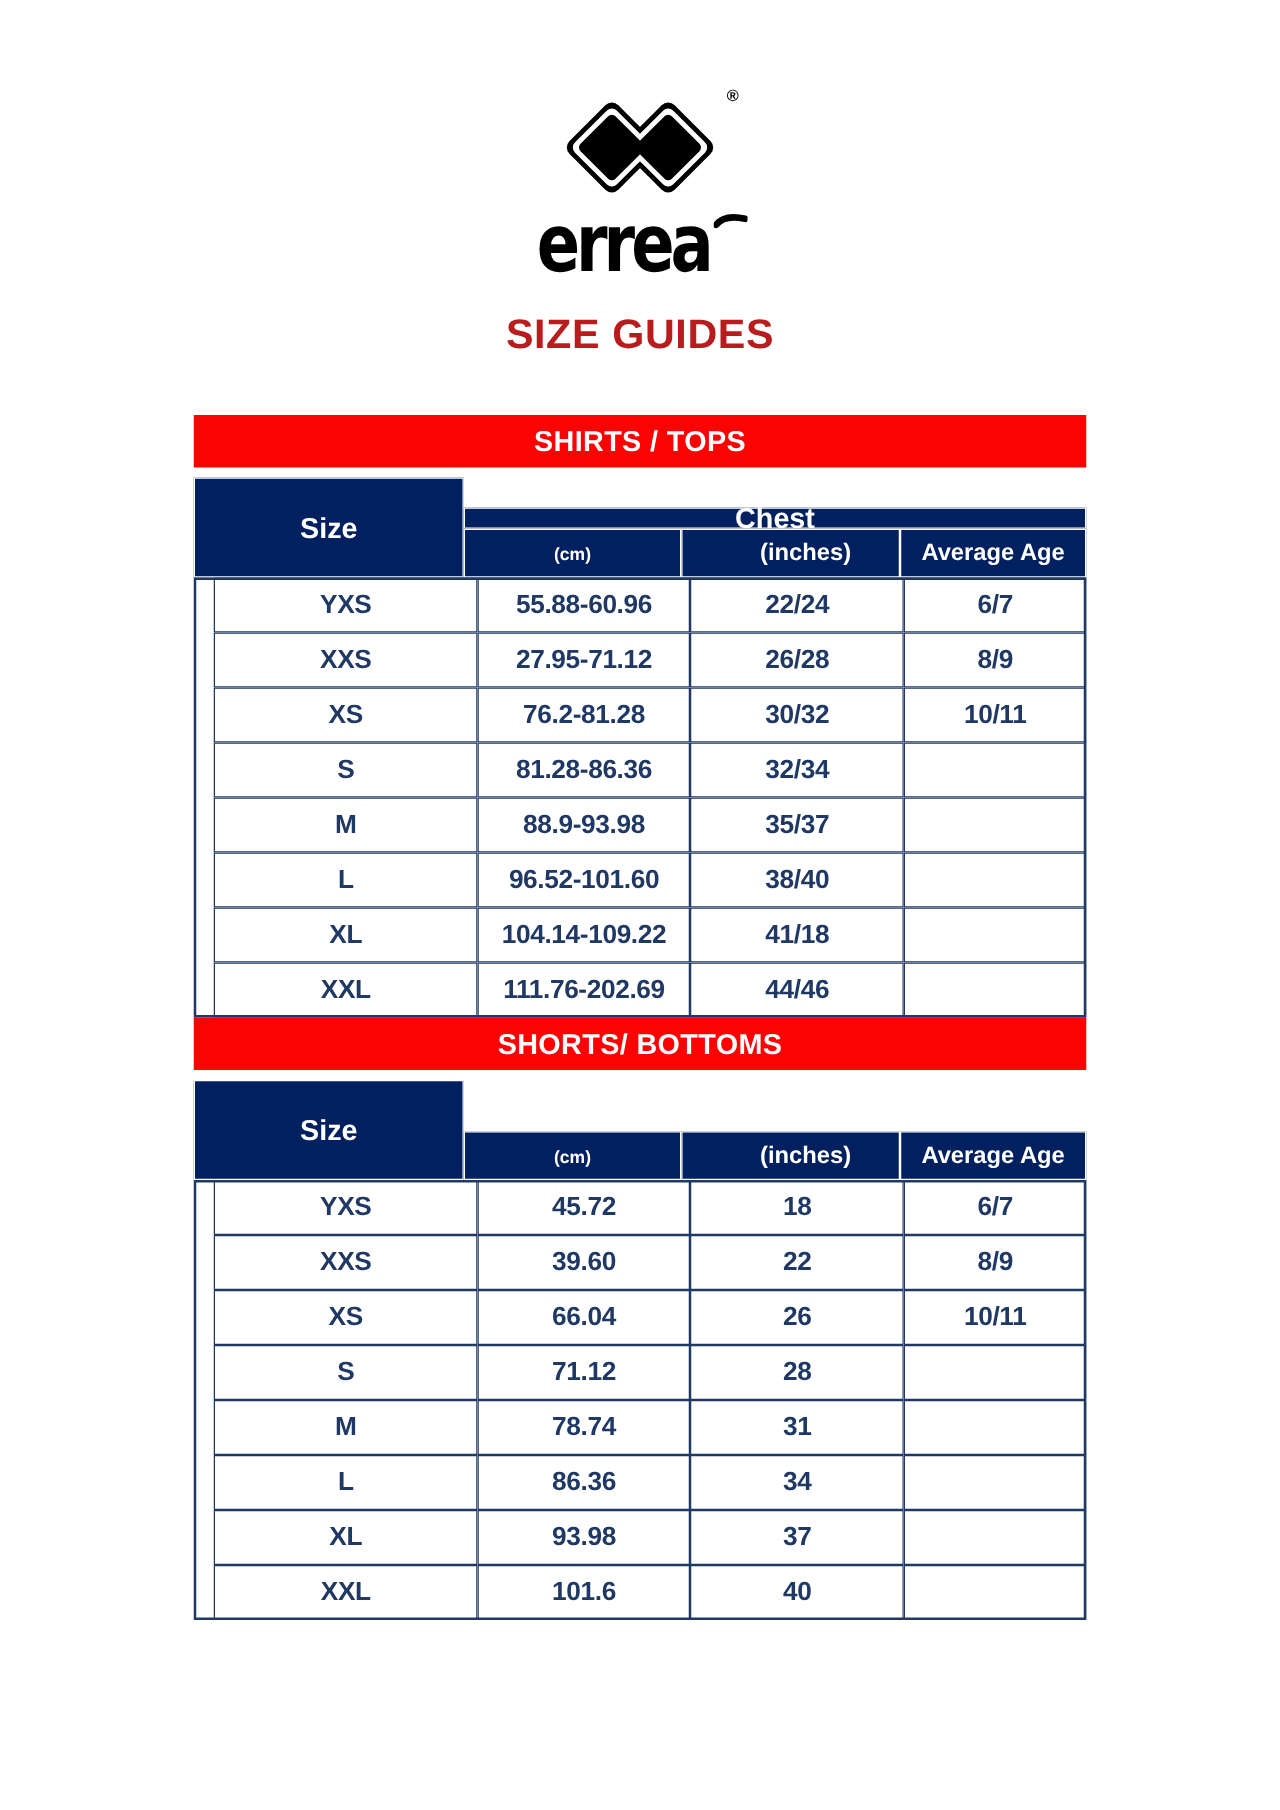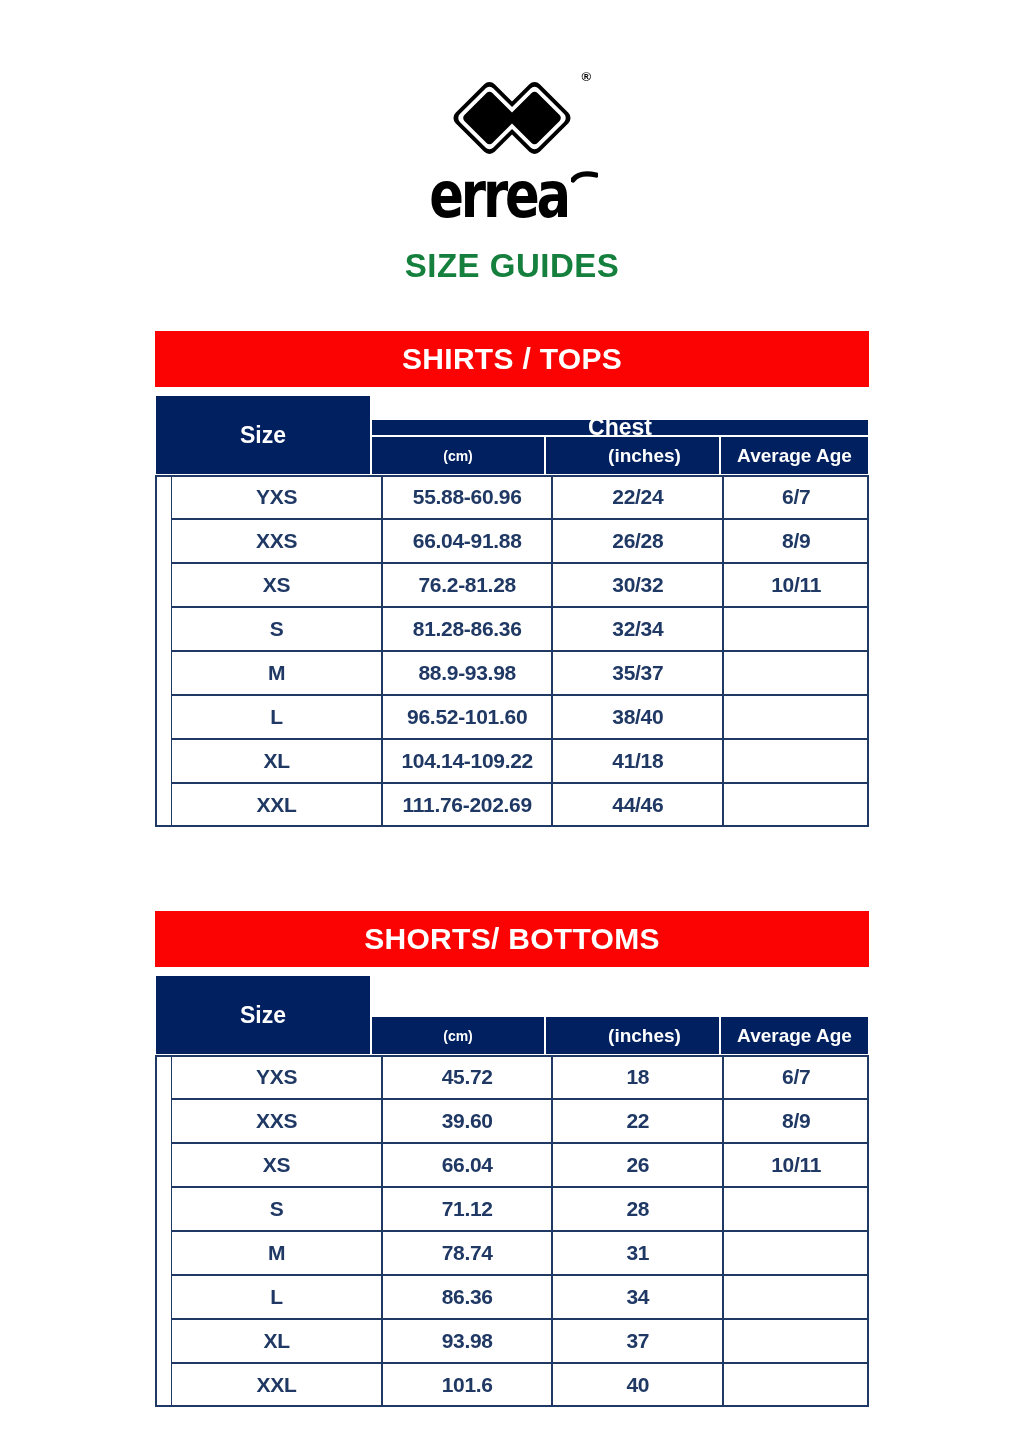--- a/index.html
+++ b/index.html
@@ -12,28 +12,28 @@
   .logo-box svg { display:block; width:138px; height:92px; }
   .reg { position:absolute; top:-2px; right:-10px; font-size:13px; font-weight:bold; color:#000; line-height:1; }
   .wordmark-wrap { margin-top:3px; height:52px; }
   .wordmark { display:inline-block; position:relative; font-family:"DejaVu Sans",sans-serif;
               font-size:64px; font-weight:bold; color:#000; letter-spacing:-4px;
               line-height:0.78; transform:scaleX(0.8); }
   .accent { position:absolute; top:-9px; right:-1px; width:27px; height:14px; }
 
   
   .title { margin:24px 0 0 0; text-align:center; font-size:33px; font-weight:bold;
-           color:#15803d; letter-spacing:0.5px; }
+           color:#b91c1c; letter-spacing:0.5px; }
 
   
   .content { width:714px; margin:0 auto; }
-  .banner { height:56px; background:#FB0303; color:#fff; font-weight:bold; font-size:30px;
+  .banner { height:42px; background:#FB0303; color:#fff; font-weight:bold; font-size:23px;
             display:flex; align-items:center; justify-content:center; letter-spacing:0.3px; }
   .guide-shirts .banner { margin-top:46px; }
-  .guide-shorts .banner { margin-top:84px; }
+  .guide-shorts .banner { }
 
   .thead { margin-top:8px; display:grid;
            grid-template-columns:216fr 174fr 175fr 149fr; grid-template-rows:41px 39px; }
   .hcell { background:#002060; color:#fff; font-weight:bold; box-sizing:border-box;
            border:1.5px solid #fff; display:flex; align-items:center; justify-content:center; }
   .h-size  { grid-row:1/3; grid-column:1; font-size:23px; }
   .h-group { grid-row:1; grid-column:2/5; font-size:23px;margin-top:24px; }
   .h-sub1  { grid-row:2; grid-column:2; font-size:14px; }
   .h-sub2  { grid-row:2; grid-column:3; font-size:19px;padding-left:24px; }
   .h-sub3  { grid-row:2; grid-column:4; font-size:19px; }
@@ -98,21 +98,21 @@
 
       <div class="tbody">
         <div class="trow">
           <div class="cell">YXS</div>
           <div class="cell">55.88-60.96</div>
           <div class="cell">22/24</div>
           <div class="cell">6/7</div>
         </div>
         <div class="trow">
           <div class="cell">XXS</div>
-          <div class="cell">66.04-91.88</div>
+          <div class="cell">27.95-71.12</div>
           <div class="cell">26/28</div>
           <div class="cell">8/9</div>
         </div>
         <div class="trow">
           <div class="cell">XS</div>
           <div class="cell">76.2-81.28</div>
           <div class="cell">30/32</div>
           <div class="cell">10/11</div>
         </div>
         <div class="trow">

